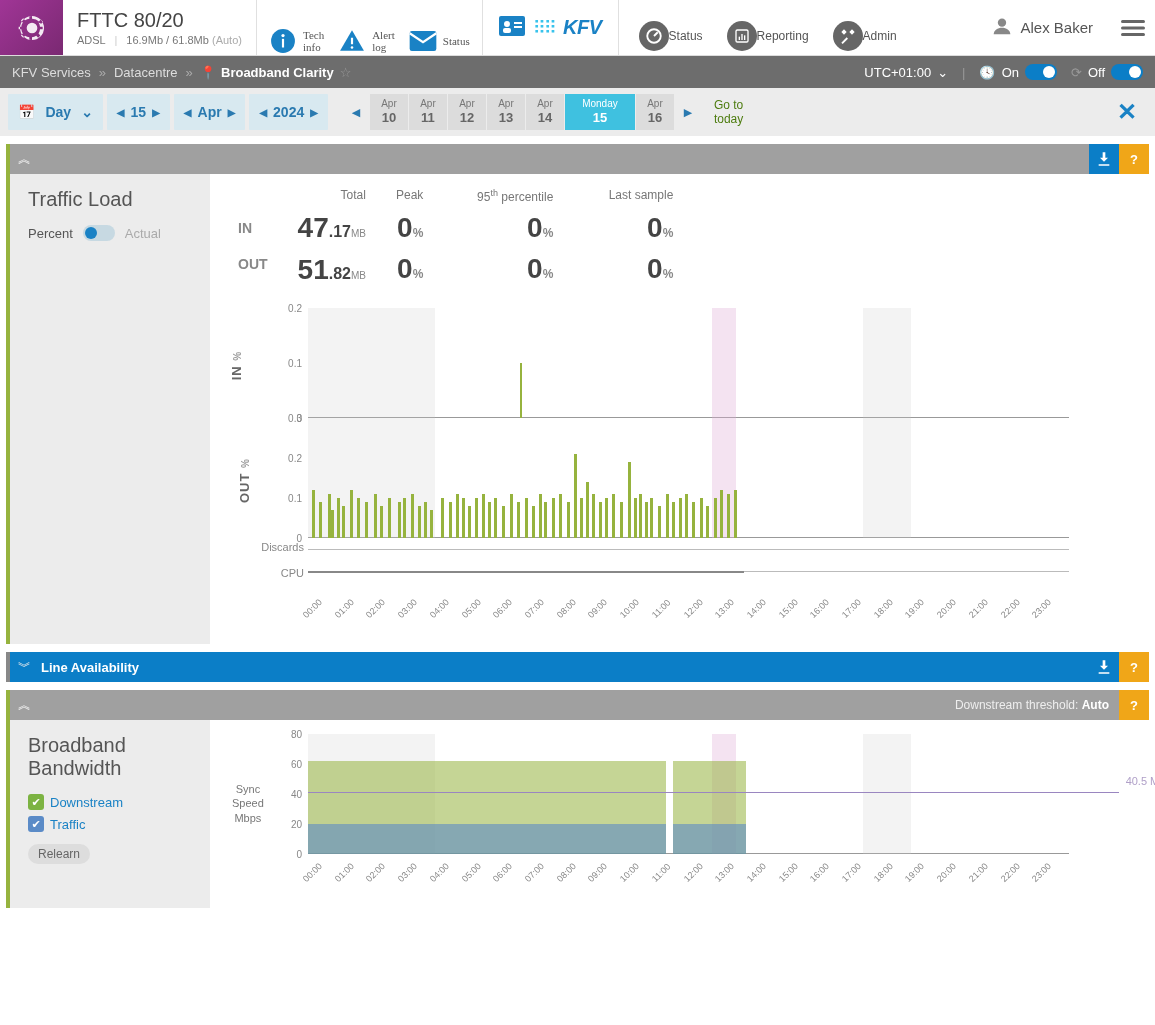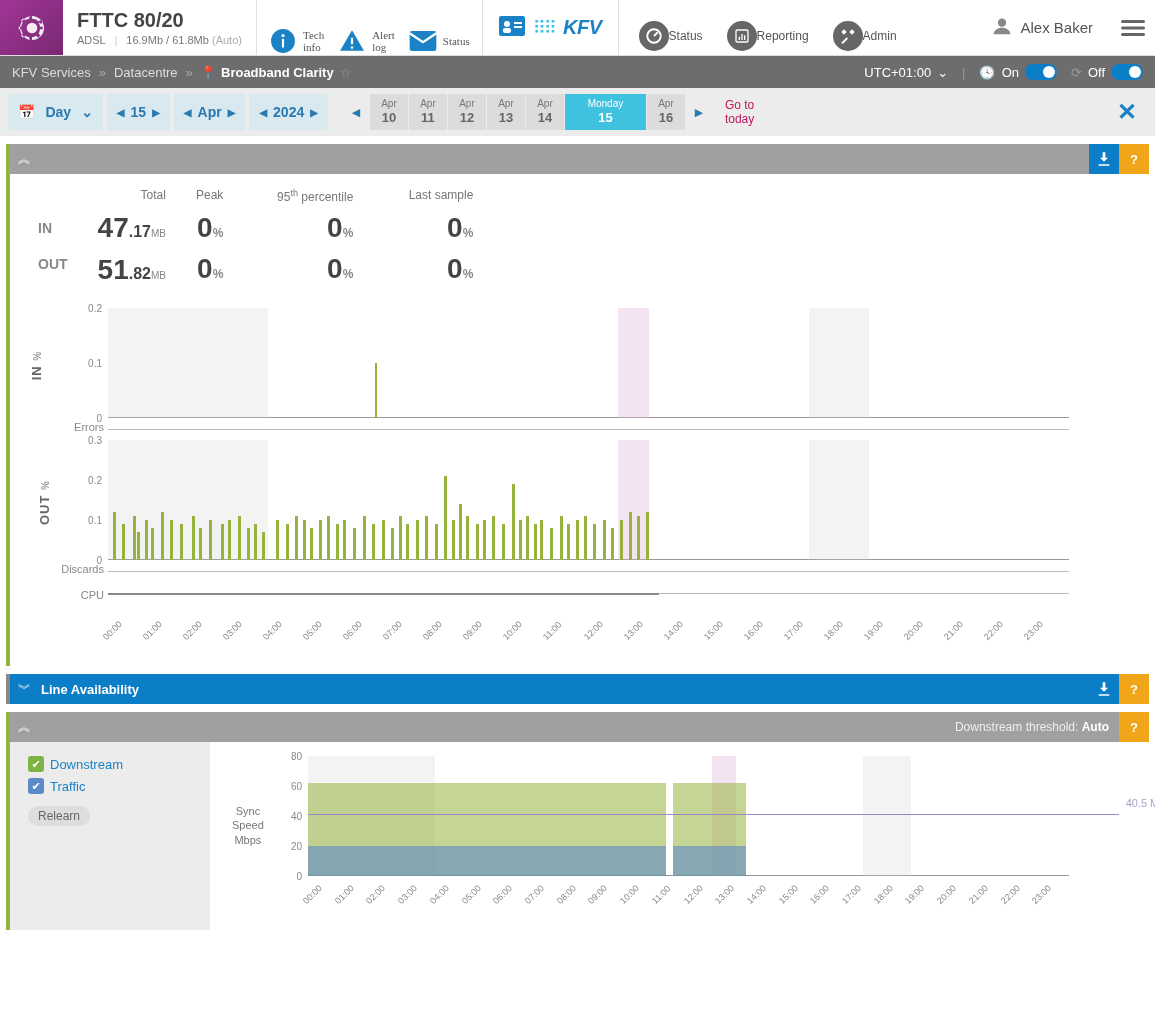--- a/index.html
+++ b/index.html
@@ -2,21 +2,21 @@
 <html><head>
 <meta charset="utf-8">
 <style>
   * { box-sizing: border-box; }
   html, body { margin:0; padding:0; font-family: "Segoe UI", Arial, sans-serif; background:#fff; color:#4a4a4a; font-size:13px; }
   
   .hdr { display:flex; align-items:stretch; height:56px; border-bottom:1px solid #ddd; }
   .logo-box { width:63px; background:linear-gradient(135deg,#a03596,#7a2972); display:flex; align-items:center; justify-content:center; }
   .logo-box svg { width:32px; height:32px; fill:#fff; }
   .prod { padding:6px 14px; border-right:1px solid #e0e0e0; display:flex; flex-direction:column; justify-content:center; }
-  .prod-title { font-size:20px; font-weight:700; color:#444; }
+  .prod-title { font-size:20px; font-weight:400; color:#444; }
   .prod-sub { font-size:11px; color:#777; margin-top:2px; }
   .prod-sub .sep { margin:0 6px; color:#ccc; }
   .prod-sub .auto { color:#aaa; }
   .hdr-btns { display:flex; align-items:flex-end; padding:0 12px; gap:14px; border-right:1px solid #e0e0e0;font-family:Liberation Serif, serif; }
   .hdr-btn { display:flex; align-items:center; gap:6px; cursor:pointer; }
   .hdr-btn .ico { width:28px; height:28px; display:flex; align-items:center; justify-content:center; color:#1a82c5; }
   .hdr-btn .txt { font-size:11px; color:#555; line-height:1.1; }
   .brand { display:flex; align-items:center; padding:0 16px; border-right:1px solid #e0e0e0; gap:8px; }
   .brand .card-ico { color:#1a82c5; }
   .brand .name { font-size:20px; font-weight:700; font-style:italic; color:#1a82c5; letter-spacing:-0.5px; }
@@ -45,23 +45,23 @@
   
   .datebar { background:#ececec; height:48px; display:flex; align-items:center; padding:0 8px; gap:4px; }
   .chip { background:#d8e9f0; height:36px; display:flex; align-items:center; padding:0 10px; font-size:14px; color:#2a7ab0; font-weight:600; cursor:pointer; gap:6px; border-radius:1px; }
   .chip.view { gap:10px; }
   .chip .cal { color:#666; }
   .chip .arr { color:#2a7ab0; font-size:10px; }
   .nav-arrow { width:20px; height:36px; display:flex; align-items:center; justify-content:center; color:#2a7ab0; cursor:pointer; font-size:11px; }
   .day-chips { display:flex; gap:1px; }
   .day-chip { width:38px; height:36px; background:#dcdcdc; display:flex; flex-direction:column; align-items:center; justify-content:center; font-size:10px; color:#777; cursor:pointer; line-height:1.2; }
   .day-chip .dn { font-size:13px; font-weight:600; color:#666; }
-  .day-chip.sel { background:#3fc1e0; color:#fff; width:81px; }
+  .day-chip.sel { background:#3fc1e0; color:#fff; width:70px; }
   .day-chip.sel .dn { color:#fff; }
-  .goto { color:#be185d; font-size:12px; line-height:1.2; margin-left:12px; cursor:pointer; }
+  .goto { color:#4d7c0f; font-size:12px; line-height:1.2; margin-left:12px; cursor:pointer; }
   .close-x { margin-left:auto; color:#1a82c5; font-size:24px; cursor:pointer; padding:0 10px; font-weight:bold; }
   
   .panel { margin:8px 6px 0; border-left:4px solid #96b33e; }
   .panel-hdr { background:#a0a0a0; height:30px; display:flex; align-items:center; padding:0 0 0 8px; color:#fff; font-size:13px; }
   .panel-hdr .collapse-ico { color:#eee; cursor:pointer; }
   .panel-hdr .ttl { margin-left:10px; font-weight:600; }
   .panel-hdr .right { margin-left:auto; display:flex; align-items:center; height:100%; }
   .panel-hdr .right .thr { font-size:12px; margin-right:10px; color:#eee; }
   .panel-hdr .right .thr b { color:#fff; }
   .panel-hdr .dl { width:30px; height:100%; background:#0b7ec7; display:flex; align-items:center; justify-content:center; cursor:pointer; }
@@ -315,20 +315,30 @@
     <div class="right">
       <div class="dl">
           <svg width="16" height="16" fill="#fff" viewBox="0 0 24 24">
             <path d="M12 16l-6-6h4V2h4v8h4zM4 20h16v2H4z"></path>
           </svg>
         </div>
       <div class="help">?</div>
     </div>
   </div>
   <div class="panel-body">
+    <div class="side">
+      <div class="side-title">Traffic Load</div>
+      <div class="pct-row">
+        <span>Percent</span>
+        <div class="mini-toggle">
+            <div class="knob"></div>
+          </div>
+        <span style="color:#aaa">Actual</span>
+      </div>
+    </div>
     <div class="main">
       <div class="stats">
         <div class="stats-col" style="text-align:left">
           <div class="stats-hdr"></div>
           <div class="stats-row-lbl">IN</div>
           <div class="stats-row-lbl">OUT</div>
         </div>
         <div class="stats-col">
           <div class="stats-hdr">Total</div>
           <div class="big-n"><span>47</span><span class="dec">.17</span><span class="unit">MB</span></div>
@@ -362,24 +372,20 @@
                 <div class="grey-band" style="left: 72.9%; width: 6.3%;"></div>
                 <div class="pink-band" style="left: 53.1%; width: 3.2%;"></div>
                 <div class="ytick" style="bottom: 0%;">0</div>
                 <div class="ytick" style="bottom: 50%;">0.1</div>
                 <div class="ytick" style="bottom: 100%;">0.2</div>
                 <div class="spike" style="left: 27.8%; height: 50%; width: 2px;"></div>
               </div>
           </div>
 
         </div>
-        <div class="thin-row">
-            <div class="lbl">Errors</div>
-            <div class="line"></div>
-          </div>
 
         <div style="position:relative">
           <div class="row-label" style="top:55px;"><span>OUT</span> <span class="sub-unit">%</span></div>
           <div class="chart" style="height:120px" id="chart-out">
             <div class="plot" id="plot-out">
                 <div class="baseline"></div>
                 <div class="grey-band" style="left: 0%; width: 16.7%;"></div>
                 <div class="grey-band" style="left: 72.9%; width: 6.3%;"></div>
                 <div class="pink-band" style="left: 53.1%; width: 3.2%;"></div>
                 <div class="ytick" style="bottom: 0%;">0</div>
@@ -510,20 +516,21 @@
 <div class="panel">
   <div class="panel-hdr">
     <span class="collapse-ico">︽</span>
     <div class="right">
       <span class="thr"><span>Downstream threshold:</span> <b>Auto</b></span>
       <div class="help">?</div>
     </div>
   </div>
   <div class="panel-body">
     <div class="side">
+      <div class="side-title">Broadband Bandwidth</div>
       <div class="cb-row">
           <div class="cb green">✔</div>
           <span>Downstream</span>
         </div>
       <div class="cb-row">
           <div class="cb blue">✔</div>
           <span>Traffic</span>
         </div>
       <div class="relearn">Relearn</div>
     </div>

